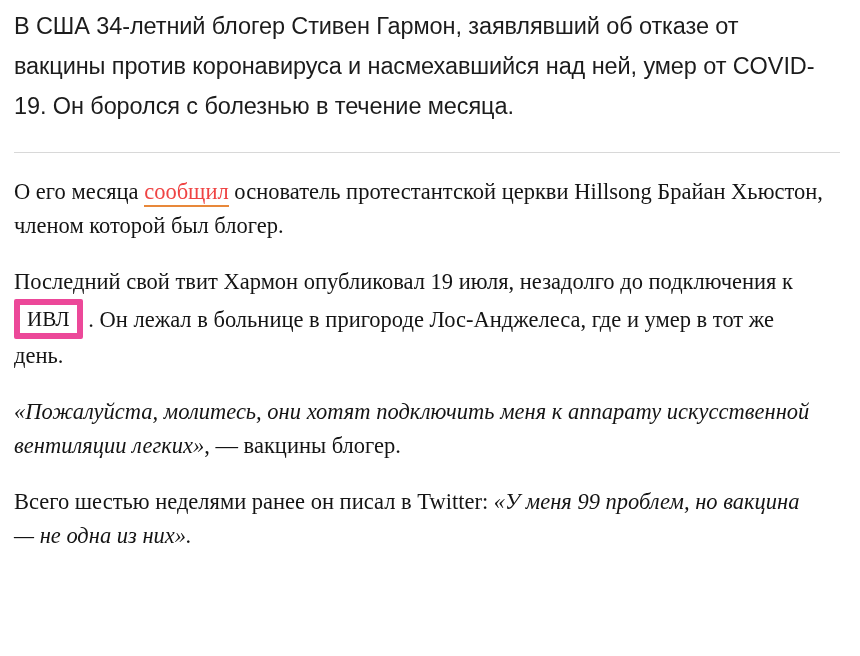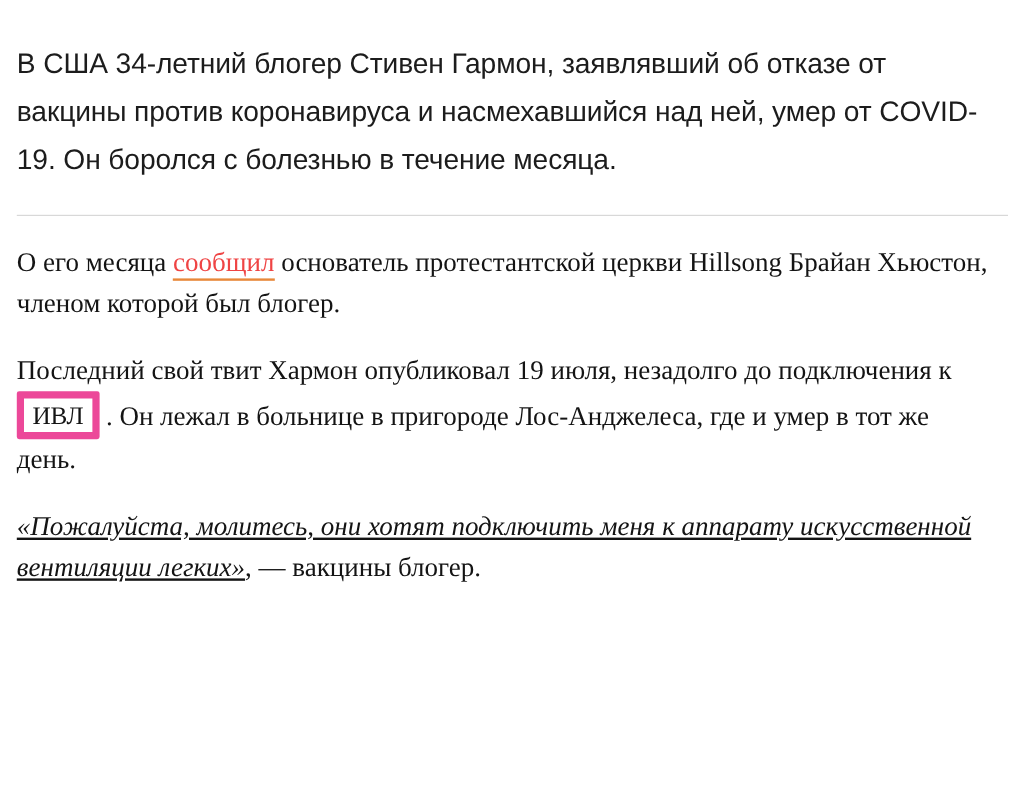--- a/index.html
+++ b/index.html
@@ -11,21 +11,21 @@
     width: 860px;
     height: 656px;
     overflow: hidden;
     font-family: "Liberation Serif", serif;
     color: #1a1a1a;
   }
   .page {
     box-sizing: border-box;
     width: 860px;
     height: 656px;
-    padding: 33px 36px 0 14px;
+    padding: 6px 36px 0 14px;
     position: relative;
   }
   .lead {
     font-family: "Liberation Sans", sans-serif;
     font-size: 23.5px;
     line-height: 40px;
     font-weight: 400;
     color: #1c1c1c;
     letter-spacing: -0.1px;
     margin: 0 0 26px 0;
@@ -40,21 +40,20 @@
   p.body-text {
     font-family: "Liberation Serif", serif;
     font-size: 22.5px;
     line-height: 34px;
     margin: 0 0 22px 0;
     color: #141414;
     max-width: 820px;
   }
   .quote-inline {
     font-style: italic;
-    text-decoration: underline;
   }
   a.inline-link {
     color: #ef4444;
     text-decoration: none;
     border-bottom: 2px solid #e8883a;
     padding-bottom: 1px;
     cursor: pointer;
   }
   .boxed-term {
     display: inline-block;
@@ -75,14 +74,15 @@
   <p class="lead">В США 34-летний блогер Стивен Гармон, заявлявший об отказе от вакцины против коронавируса и насмехавшийся над ней, умер от COVID-19. Он боролся с болезнью в течение месяца.</p>
 
   <hr class="divider">
 
   <p class="body-text"><span>О его месяца </span><a class="inline-link" href="#">сообщил</a><span> основатель протестантской церкви Hillsong Брайан Хьюстон, членом которой был блогер.</span></p>
 
   <p class="body-text"><span>Последний свой твит Хармон опубликовал 19 июля, незадолго до подключения к </span><span class="boxed-term">ИВЛ</span><span> . Он лежал в больнице в пригороде Лос-Анджелеса, где и умер в тот же день.</span></p>
 
   <p class="body-text"><span class="quote-inline">«Пожалуйста, молитесь, они хотят подключить меня к аппарату искусственной вентиляции легких»</span><span>, — вакцины блогер.</span></p>
 
+  <p class="body-text"><span>Всего шестью неделями ранее он писал в Twitter: </span><span class="quote-inline">«У меня 99 проблем, но вакцина — не одна из них».</span></p>
 
 </div>
 
 </body></html>

